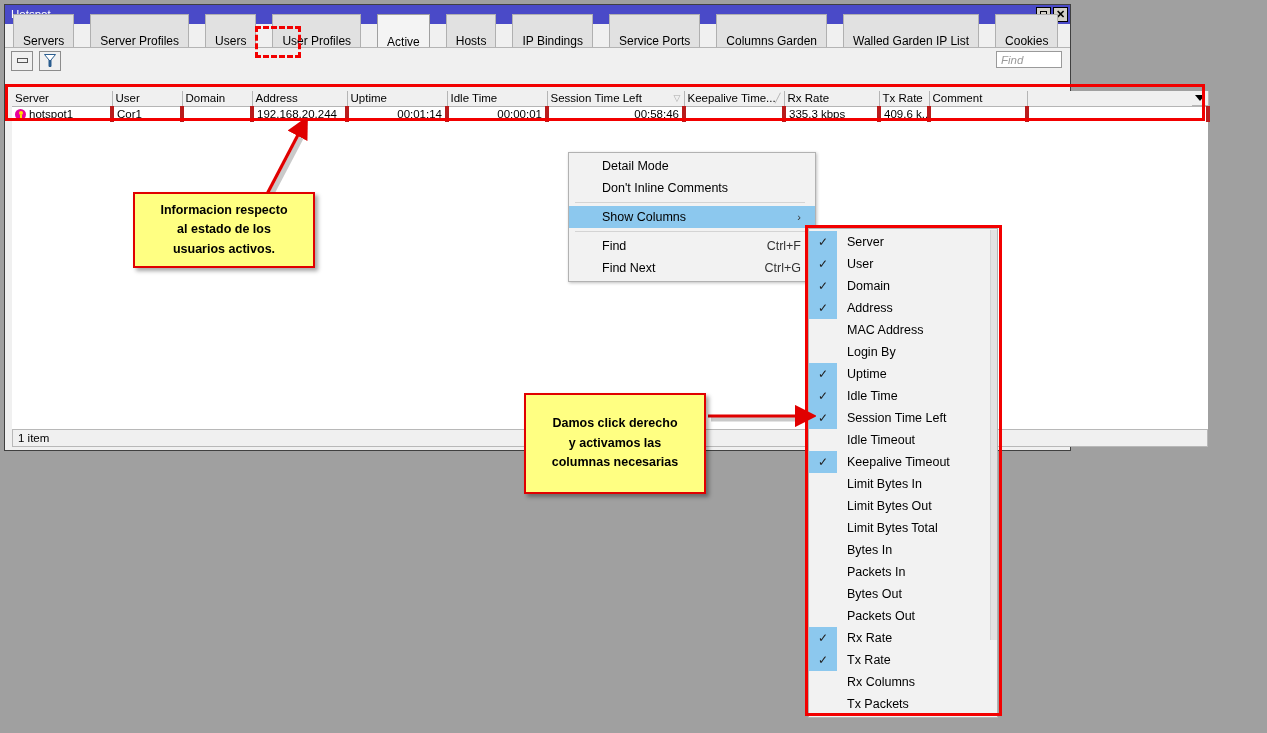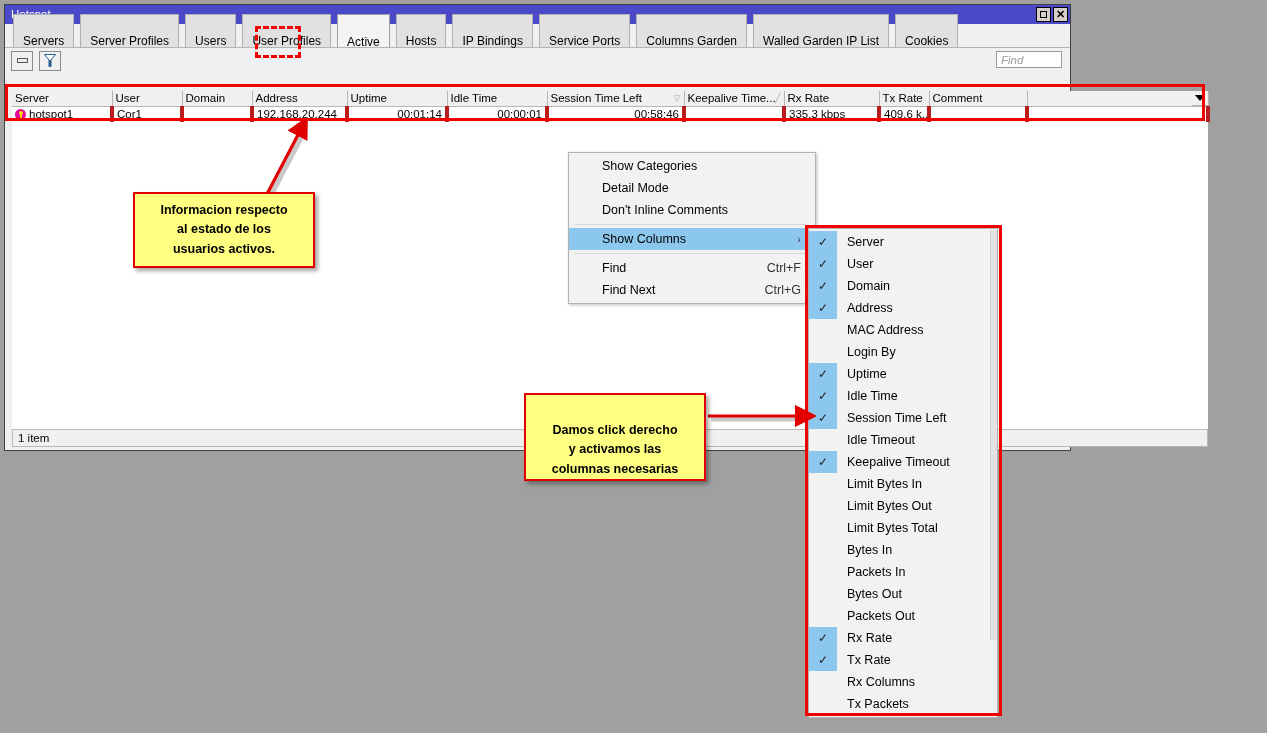--- a/index.html
+++ b/index.html
@@ -44,21 +44,21 @@
     padding-left:8px;
     border-bottom:1px solid #b4b4b4;
     box-sizing:border-box;
   }
   .tab{
     height:21px;line-height:21px;
     padding:16px 9px;
     background:#e1e1e1;
     border:1px solid #b0b0b0;
     border-bottom:none;
-    margin-right:6px;
+    margin-right:16px;
     font-size:12px;
     box-sizing:border-box;
     white-space:nowrap;
     position:relative;
   }
   .tab.active{
     background:#f4f4f4;
     border-color:#a0a0a0;
     height:23px;line-height:23px;
   }
@@ -217,21 +217,21 @@
     font-family:Liberation Sans, sans-serif;
     font-weight:bold;
     font-size:12.5px;
     color:#000;
     text-align:center;
     display:flex;align-items:center;justify-content:center;
     line-height:1.55;
     box-shadow:3px 3px 4px rgba(0,0,0,.35);
   }
   #note1{left:133px;top:192px;width:182px;height:76px;}
-  #note2{left:524px;top:393px;width:182px;height:88px;align-items:flex-end;}
+  #note2{left:524px;top:393px;width:182px;height:101px;}
 
   #dashbox-active{
     position:absolute;left:255px;top:26px;width:46px;height:32px;
     border:3px dashed #f20000;box-sizing:border-box;pointer-events:none;
   }
   svg.arrow{position:absolute;pointer-events:none;}
 </style>
 </head>
 <body>
 
@@ -340,23 +340,20 @@
 
   <div id="statusbar">1 item</div>
 </div>
 
 <div id="redbox-table"></div>
 
 <div id="dashbox-active"></div>
 
 <div id="ctxmenu">
   <div class="ctx-item">
-    <span class="lbl">Show Categories</span>
-  </div>
-  <div class="ctx-item">
     <span class="lbl">Detail Mode</span>
   </div>
   <div class="ctx-item">
     <span class="lbl">Don't Inline Comments</span>
   </div>
   <div class="ctx-sep"></div>
   <div class="ctx-item sel">
     <span class="lbl">Show Columns</span>
     <span class="sub-arrow">›</span>
   </div>

